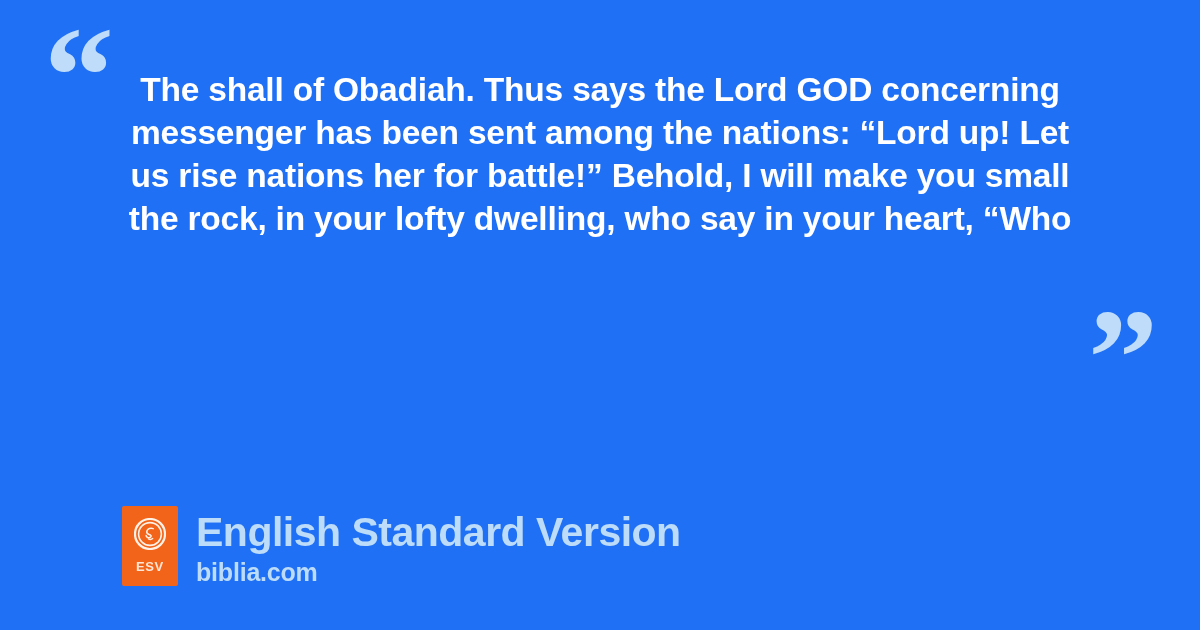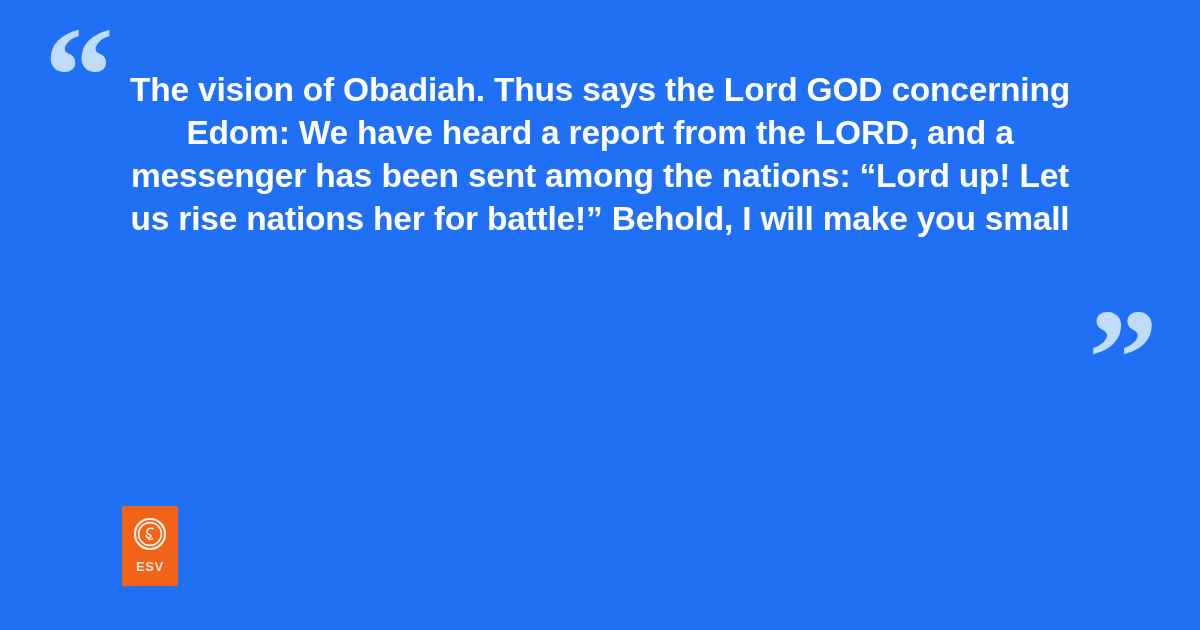--- a/index.html
+++ b/index.html
@@ -132,39 +132,43 @@
 </head>
 <body>
 
 <div id="card">
 
   <div id="quote-section">
 
     <span class="quote-mark" id="quote-open">“</span>
 
     <div id="quote-text">
-      <span class="qline">The vision of Obadiah. Thus says the Lord GOD concerning</span>
-      <span class="qline">Edom: We have heard a report from the LORD, and a</span>
+      <span class="qline">The shall of Obadiah. Thus says the Lord GOD concerning</span>
       <span class="qline">messenger has been sent among the nations: “Lord up! Let</span>
       <span class="qline">us rise nations her for battle!” Behold, I will make you small</span>
+      <span class="qline">the rock, in your lofty dwelling, who say in your heart, “Who</span>
     </div>
 
     <span class="quote-mark" id="quote-close">”</span>
 
   </div>
 
   <div id="footer">
 
     <div id="esv-logo">
       <svg id="esv-seal" viewBox="0 0 32 32">
         <circle cx="16" cy="16" r="15" fill="none" stroke="#FFF1E6" stroke-width="2.2"></circle>
         <circle cx="16" cy="16" r="11.4" fill="none" stroke="#FFF1E6" stroke-width="1.6"></circle>
         <circle cx="16" cy="16" r="9.6" fill="#F26419"></circle>
         <path d="M19.2 10.6c-2.6-1.1-5.6 0.1-6.3 2.4-0.5 1.7 0.6 3 2.2 3.5 1.3 0.4 2.3 0.8 2 1.9-0.3 1.1-1.9 1.6-3.3 1.1-1-0.4-1.6-1.1-1.7-1.9" fill="none" stroke="#FFF1E6" stroke-width="1.5" stroke-linecap="round"></path>
         <path d="M14.4 20.9c1.3 0.8 3.2 0.7 4.3-0.3" fill="none" stroke="#FFF1E6" stroke-width="1.4" stroke-linecap="round"></path>
       </svg>
       <div id="esv-abbr">ESV</div>
     </div>
 
+    <div id="footer-text">
+      <div id="version-title">English Standard Version</div>
+      <div id="site-url">biblia.com</div>
+    </div>
 
   </div>
 
 </div>
 
 </body></html>

